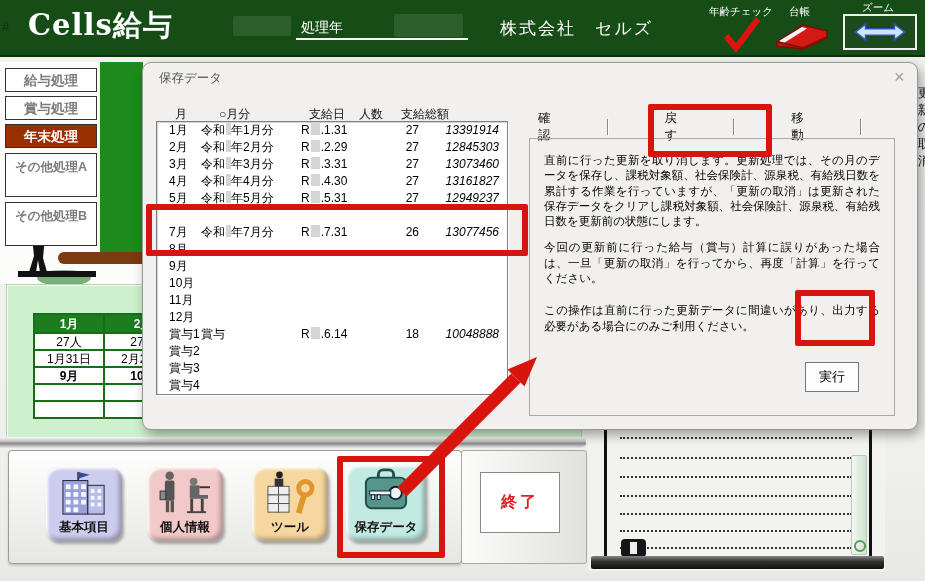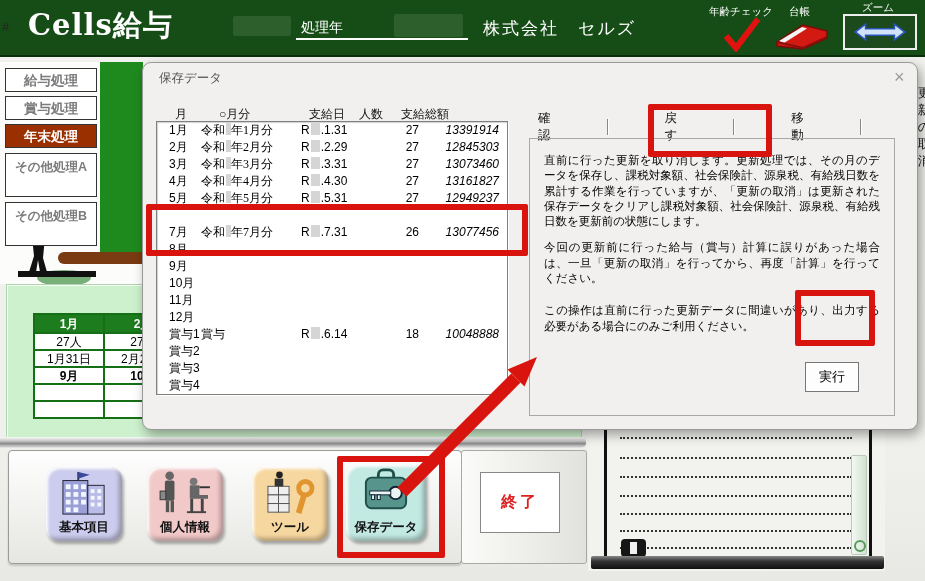--- a/index.html
+++ b/index.html
@@ -9,21 +9,21 @@
   
   .header{position:absolute;left:0;top:0;width:925px;height:55px;background:#164d16;border-bottom:2px solid #0a2f0a;}
   .corner-glyph{position:absolute;left:2px;top:19px;color:#222;font-size:13px;}
   .app-title{position:absolute;left:28px;top:6px;color:#fff;font-size:29px;font-weight:bold;
     font-family:"DejaVu Serif",serif;letter-spacing:1px;}
   .redact{position:absolute;background:#2c5f2c;border-radius:2px;}
   .r1{left:233px;top:16px;width:58px;height:20px;}
   .r2{left:394px;top:14px;width:69px;height:23px;}
   .proc-year{position:absolute;left:301px;top:19px;color:#fff;font-size:14px;}
   .proc-underline{position:absolute;left:296px;top:38px;width:172px;height:2px;background:#fff;}
-  .company{position:absolute;left:483px;top:17px;color:#fff;font-size:17px;letter-spacing:2px;}
+  .company{position:absolute;left:500px;top:17px;color:#fff;font-size:17px;letter-spacing:2px;}
   .hlabel{position:absolute;color:#fff;font-size:10.5px;}
   .agecheck-l{left:709px;top:5px;}
   .ledger-l{left:789px;top:5px;}
   .zoom-l{left:862px;top:1px;}
   .check-ic{position:absolute;left:722px;top:16px;}
   .book-ic{position:absolute;left:772px;top:21px;}
   .zoombox{position:absolute;left:843px;top:14px;width:74px;height:36px;background:#1c4a1c;
     border:2px solid #eee;box-sizing:border-box;display:flex;align-items:center;justify-content:center;}
   
   .leftwhite{position:absolute;left:0;top:62px;width:143px;height:222px;background:#fcfcfb;}
@@ -78,21 +78,21 @@
   .dlg-title{position:absolute;left:16px;top:7px;font-size:12.5px;color:#555;}
   .dlg-close{position:absolute;left:751px;top:4px;font-size:18px;color:#999;cursor:pointer;}
   .list-headers{position:absolute;left:0;top:43px;height:15px;}
   .list-headers span{position:absolute;font-size:12px;color:#111;white-space:nowrap;}
   .listbox{position:absolute;left:13px;top:58px;width:352px;height:274px;background:#fff;box-sizing:border-box;
     border:1px solid #808080;box-shadow:inset 1px 1px 1px rgba(0,0,0,.18),1px 1px 0 #fff;overflow:hidden;}
   .lrow{display:flex;height:17px;line-height:17px;font-size:12px;color:#000;white-space:nowrap;}
   .lc{display:block;box-sizing:border-box;overflow:hidden;}
   .lc.m{width:44px;padding-left:12px;}
   .lc.e{width:30px;}
-  .lc.p{width:66px;font-family:Liberation Serif, serif;}
+  .lc.p{width:66px;}
   .lc.d{width:88px;padding-left:4px;}
   .lc.n{width:34px;text-align:right;}
   .lc.t{width:84px;text-align:right;padding-right:4px;font-style:italic;}
   .rd{display:inline-block;width:9px;height:12px;background:#d5d5d5;margin:0 1px;vertical-align:-1px;}
   .tabstrip{position:absolute;left:388px;top:53px;display:flex;align-items:center;height:22px;gap:48px;}
   .tab{font-size:12.5px;color:#111;padding:2px 7px;cursor:pointer;}
   .tabsep{width:0;height:16px;border-left:1px solid #888;border-right:1px solid #fff;margin:0 1px;}
   .tabpage{position:absolute;left:386px;top:75px;width:366px;height:278px;border:1px solid #a8a8a8;
     box-sizing:border-box;padding:14px 14px 0 14px;}
   .tabpage p{margin:0;font-size:11.5px;line-height:15.3px;color:#000;text-align:justify;}

